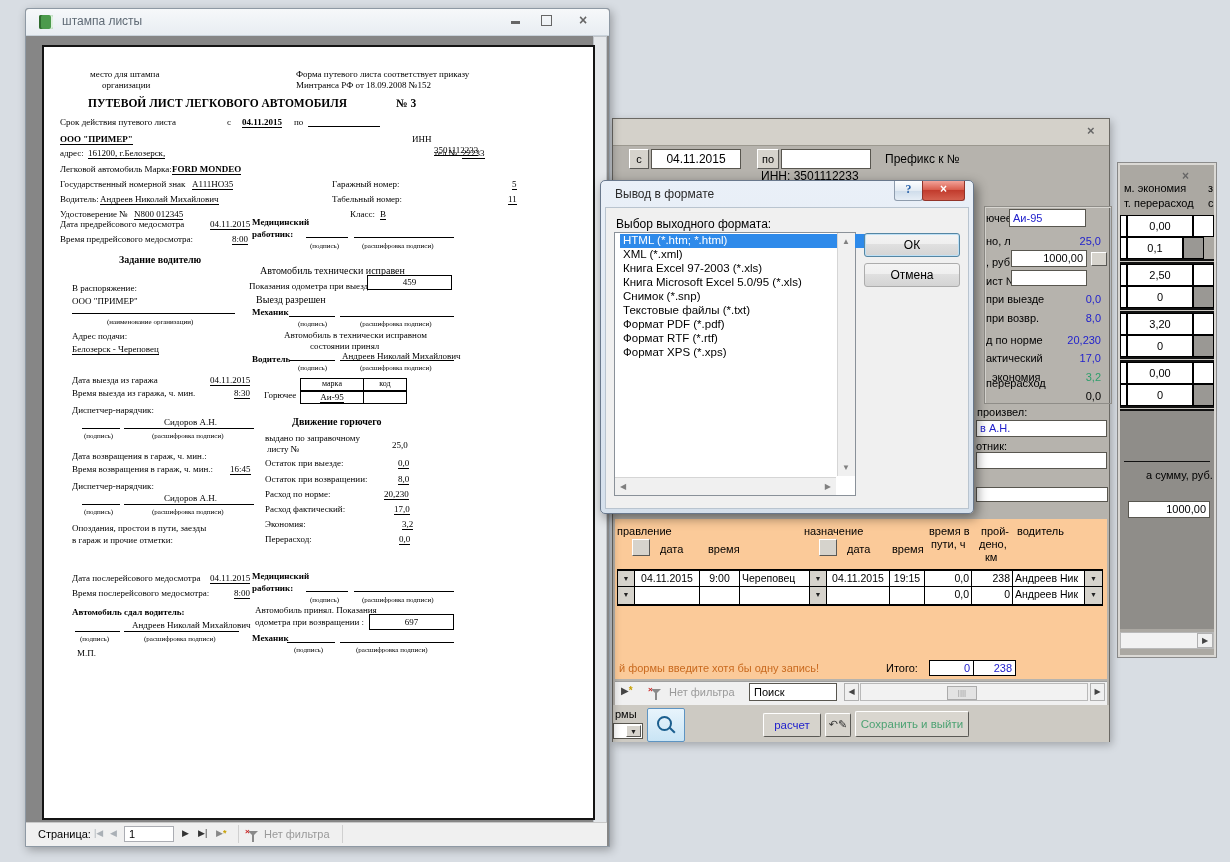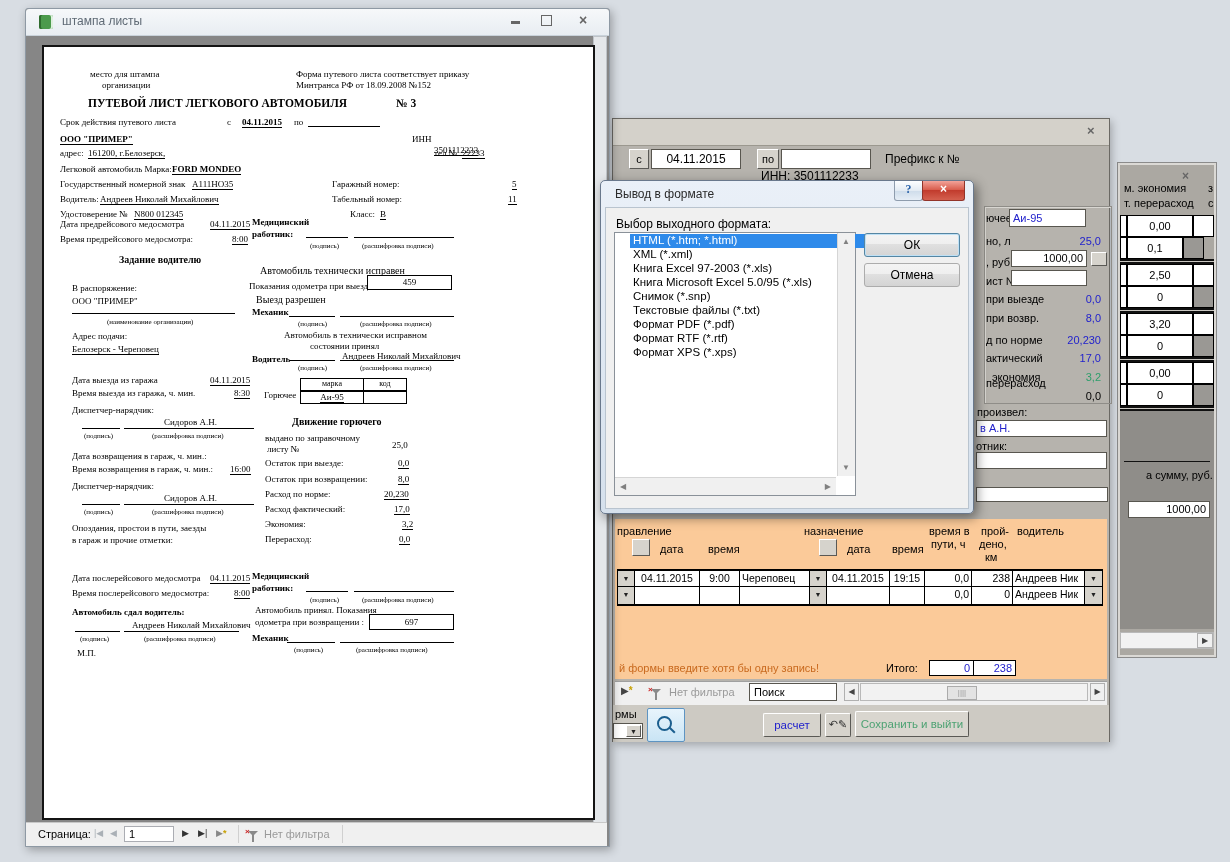--- a/index.html
+++ b/index.html
@@ -340,21 +340,21 @@
     <span class="d" style="left:221px;top:442px">Расход по норме:</span>
     <span class="d u" style="left:340px;top:442px">20,230</span>
     <span class="d" style="left:221px;top:457px">Расход фактический:</span>
     <span class="d u" style="left:350px;top:457px">17,0</span>
     <span class="d" style="left:221px;top:472px">Экономия:</span>
     <span class="d u" style="left:358px;top:472px">3,2</span>
     <span class="d" style="left:221px;top:487px">Перерасход:</span>
     <span class="d u" style="left:355px;top:487px">0,0</span>
     <span class="d" style="left:28px;top:404px">Дата возвращения в гараж, ч. мин.:</span>
     <span class="d" style="left:28px;top:417px">Время возвращения в гараж, ч. мин.:</span>
-    <span class="d u" style="left:186px;top:417px">16:00</span>
+    <span class="d u" style="left:186px;top:417px">16:45</span>
     <span class="d" style="left:28px;top:434px">Диспетчер-нарядчик:</span>
     <span class="d" style="left:120px;top:446px">Сидоров А.Н.</span>
     <div class="ln" style="left:38px;top:457px;width:38px"></div>
     <div class="ln" style="left:80px;top:457px;width:130px"></div>
     <span class="ds" style="left:40px;top:461px">(подпись)</span>
     <span class="ds" style="left:108px;top:461px">(расшифровка подписи)</span>
     <span class="d" style="left:28px;top:476px">Опоздания, простои в пути, заезды</span>
     <span class="d" style="left:28px;top:488px">в гараж и прочие отметки:</span>
 
     <span class="d" style="left:28px;top:526px">Дата послерейсового медосмотра</span>
@@ -400,21 +400,21 @@
   </div>
 </div>
 
 <div id="dialog" class="a">
   <span class="a" style="left:14px;top:6px;font:12px 'Liberation Sans',sans-serif;color:#2B2B2B">Вывод в формате</span>
   <div class="a" style="left:293px;top:0;width:27px;height:19px;background:linear-gradient(#FDFEFF,#E3EBF3 50%,#CEDCEA 51%,#E6EEF6);border:1px solid #8E9CAD;border-top:none;border-radius:0 0 3px 3px;text-align:center;font:bold 12px 'Liberation Serif',serif;color:#2A62A8;line-height:17px">?</div>
   <div class="a" style="left:321px;top:0;width:41px;height:19px;background:linear-gradient(#F2A399,#D95F4F 45%,#C0392B 46%,#D4604F);border:1px solid #923329;border-top:none;border-radius:0 0 3px 3px;text-align:center;font:bold 12px 'Liberation Sans',sans-serif;color:#fff;line-height:17px"><span>×</span></div>
   <div class="client">
     <span class="a f12" style="left:10px;top:9px">Выбор выходного формата:</span>
     <div class="a" style="left:8px;top:24px;width:240px;height:262px;background:#fff;border:1px solid #8A9199">
-      <div class="a" style="left:15px;top:1px;width:248px">
+      <div class="a" style="left:5px;top:1px;width:248px">
         <div class="lbitem selected">HTML (*.htm; *.html)</div>
         <div class="lbitem">XML (*.xml)</div>
         <div class="lbitem">Книга Excel 97-2003 (*.xls)</div>
         <div class="lbitem">Книга Microsoft Excel 5.0/95 (*.xls)</div>
         <div class="lbitem">Снимок (*.snp)</div>
         <div class="lbitem">Текстовые файлы (*.txt)</div>
         <div class="lbitem">Формат PDF (*.pdf)</div>
         <div class="lbitem">Формат RTF (*.rtf)</div>
         <div class="lbitem">Формат XPS (*.xps)</div>
       </div>

